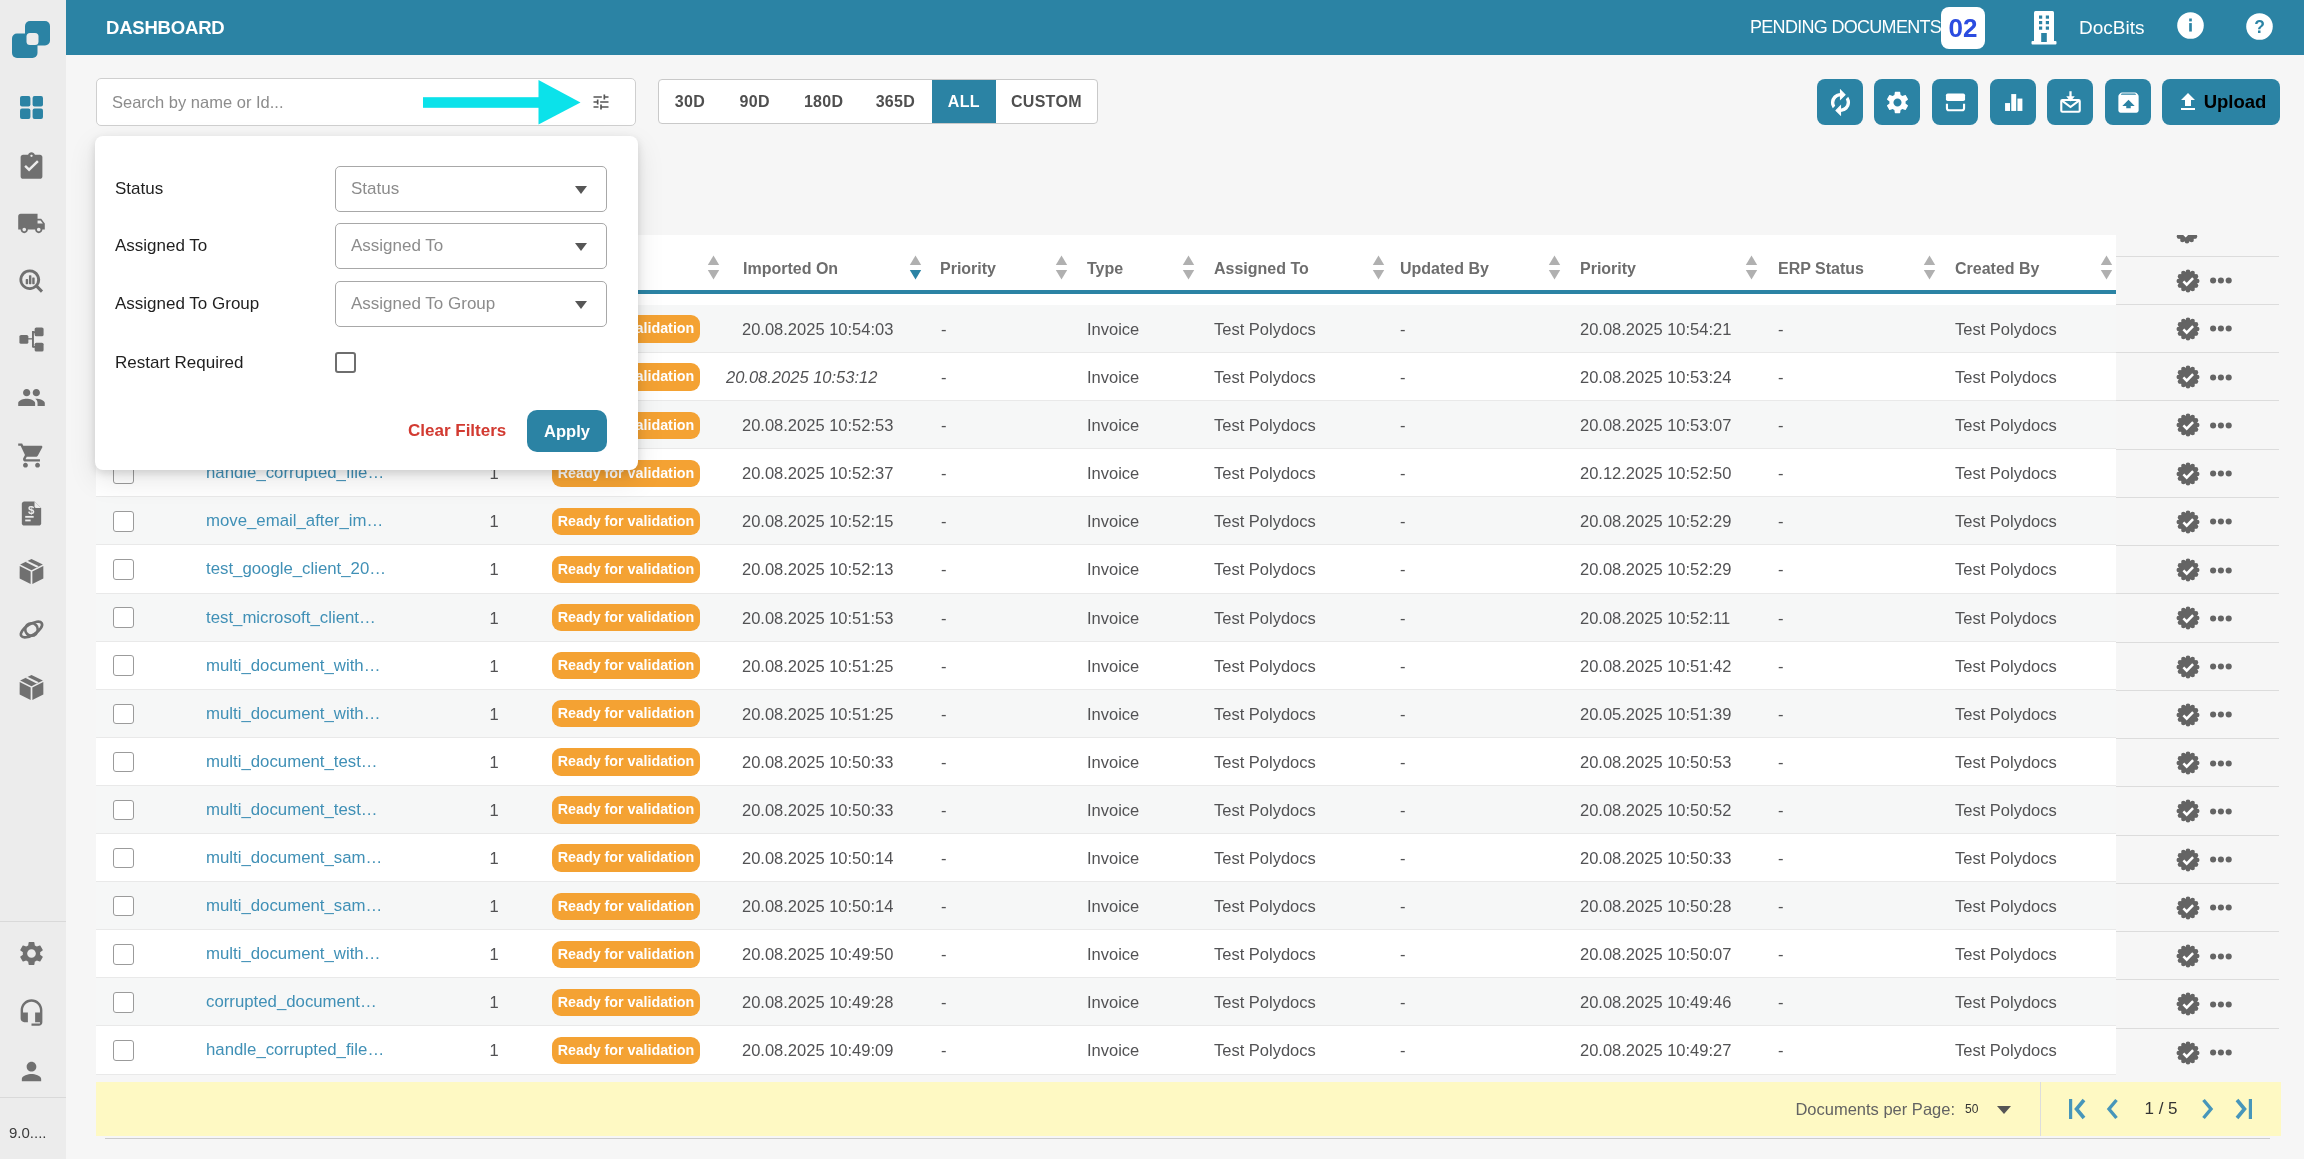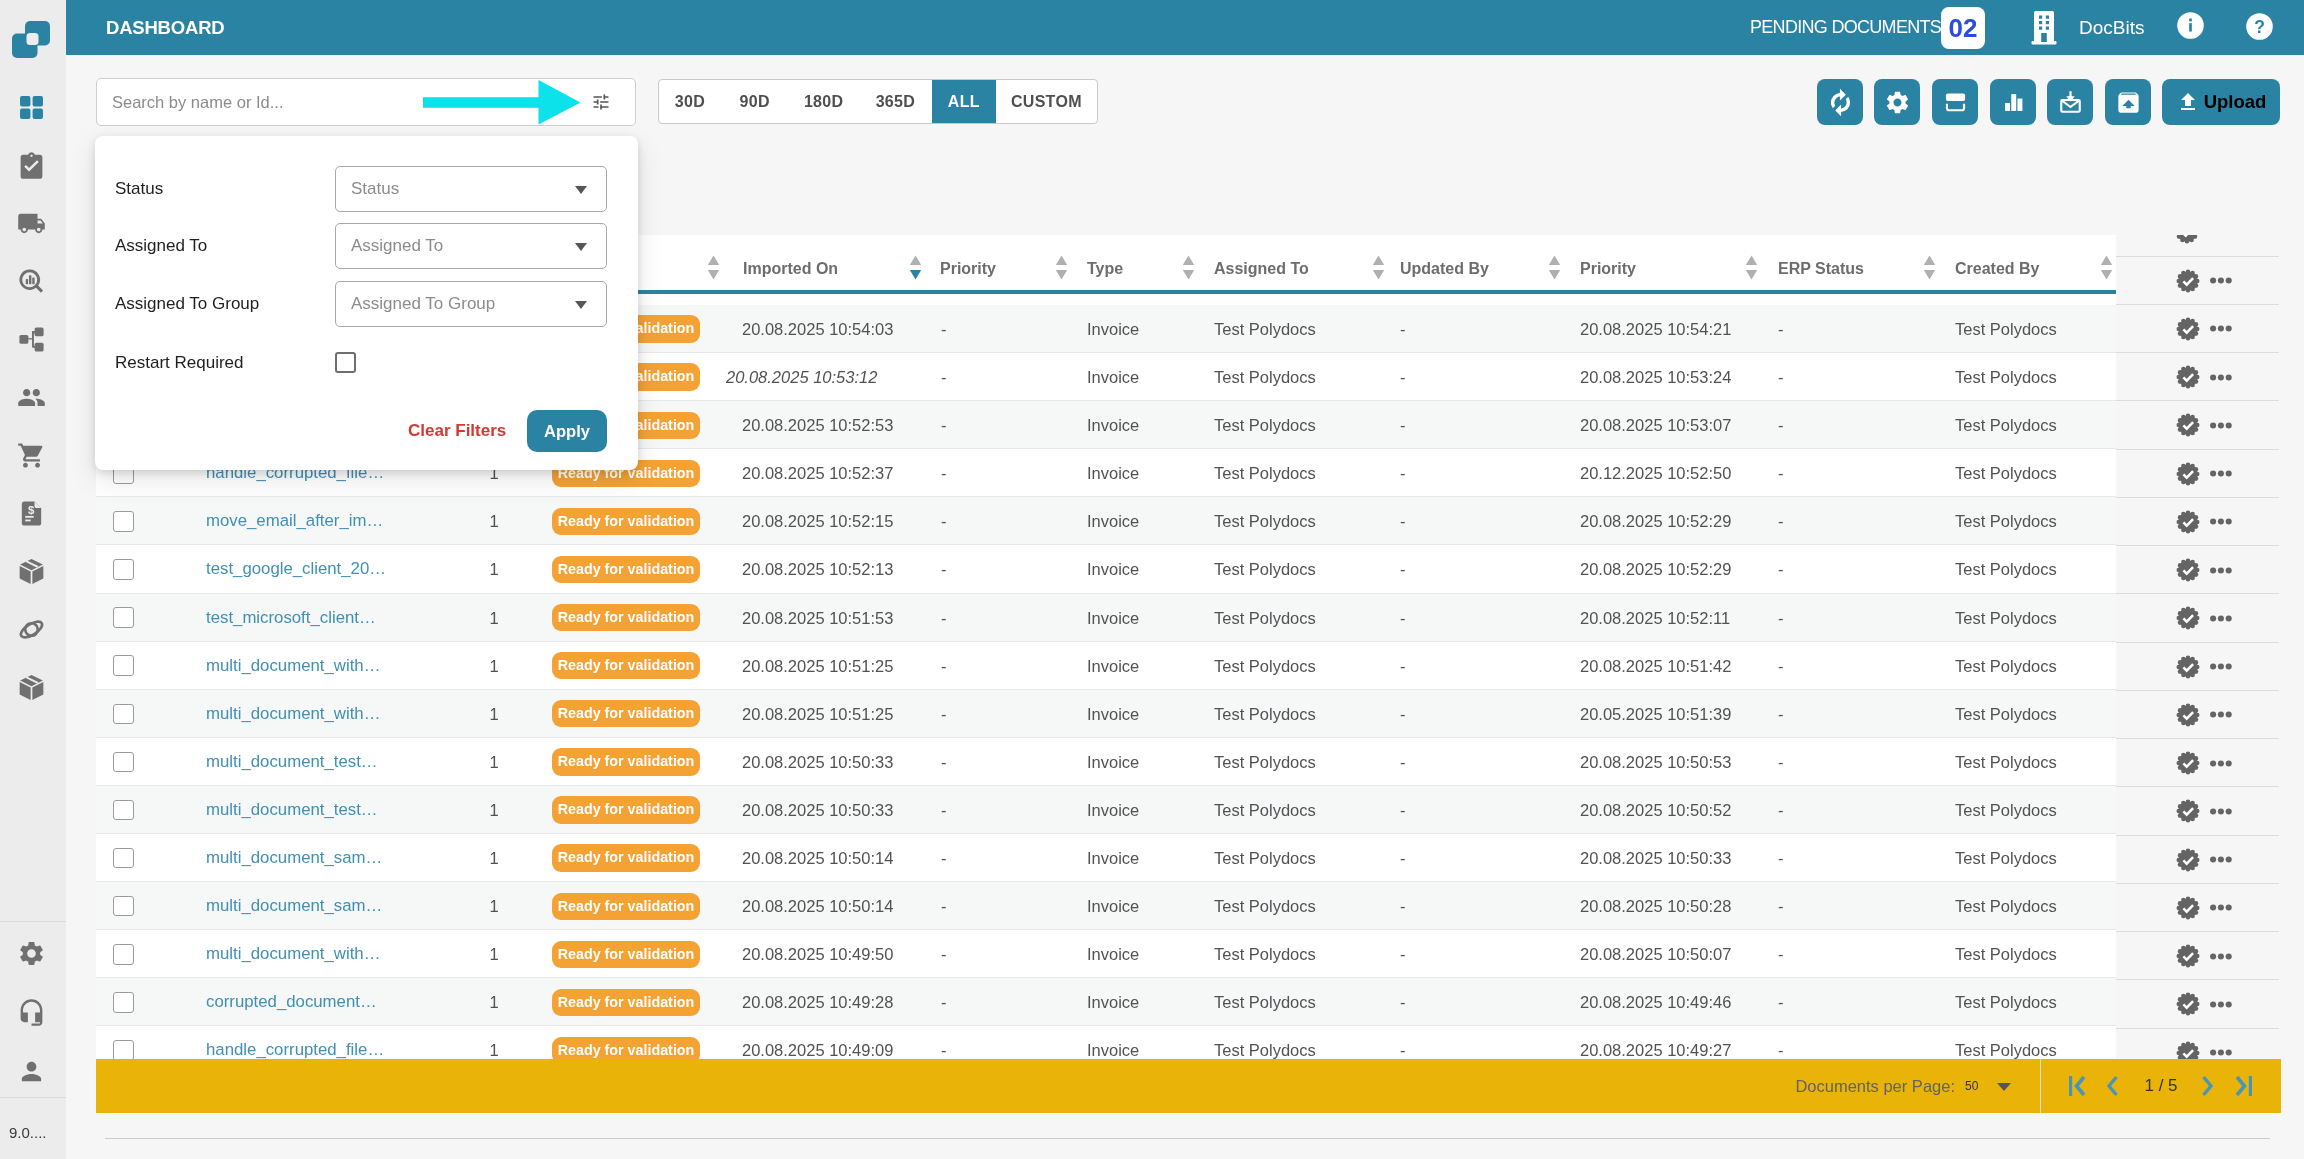--- a/index.html
+++ b/index.html
@@ -853,21 +853,21 @@
       <circle cx="17.60" cy="5.03" r="2.3" fill="#646464"></circle>
       <circle cx="20.97" cy="8.40" r="2.3" fill="#646464"></circle>
       <path d="M8.4 13.4 l3.3 3.3 6.4-6.6" stroke="#fff" stroke-width="2.5" fill="none"></path>
     </svg>
     <svg style="position:absolute;left:94px;top:814.2px" width="22" height="7" viewBox="0 0 22 7">
       <circle cx="3.1" cy="3.5" r="3.05" fill="#646464"></circle>
       <circle cx="10.9" cy="3.5" r="3.05" fill="#646464"></circle>
       <circle cx="18.7" cy="3.5" r="3.05" fill="#646464"></circle>
     </svg>
   </div>
-<div class="abs" style="left:96px;top:1059px;width:2185px;height:54px;background:#eab308;z-index:5;">
+<div class="abs" style="left:96px;top:1082px;width:2185px;height:54px;background:#fef9c3;z-index:5;">
     <div style="position:absolute;left:1540px;top:0;width:319px;height:54px;line-height:54px;text-align:right;font-size:16.5px;color:#636363;">Documents per Page:</div>
     <div style="position:absolute;left:1869px;top:0;height:54px;line-height:54px;font-size:12px;color:#333;">50</div>
     <div style="position:absolute;left:1901px;top:24px;width:0;height:0;border-left:7.5px solid transparent;border-right:7.5px solid transparent;border-top:8px solid #555;"></div>
     <div style="position:absolute;left:1944px;top:0;width:1px;height:54px;background:#ddd;"></div>
     <svg style="position:absolute;left:1972px;top:16px" width="18" height="22" viewBox="0 0 18 22">
       <path d="M2.6 1v20" stroke="#4796ba" stroke-width="3.2"></path>
       <path d="M16 2 8.5 11l7.5 9" stroke="#4796ba" stroke-width="3.6" fill="none"></path>
     </svg>
     <svg style="position:absolute;left:2009px;top:16px" width="14" height="22" viewBox="0 0 14 22">
       <path d="M11.5 2 4 11l7.5 9" stroke="#4796ba" stroke-width="3.4" fill="none"></path>

